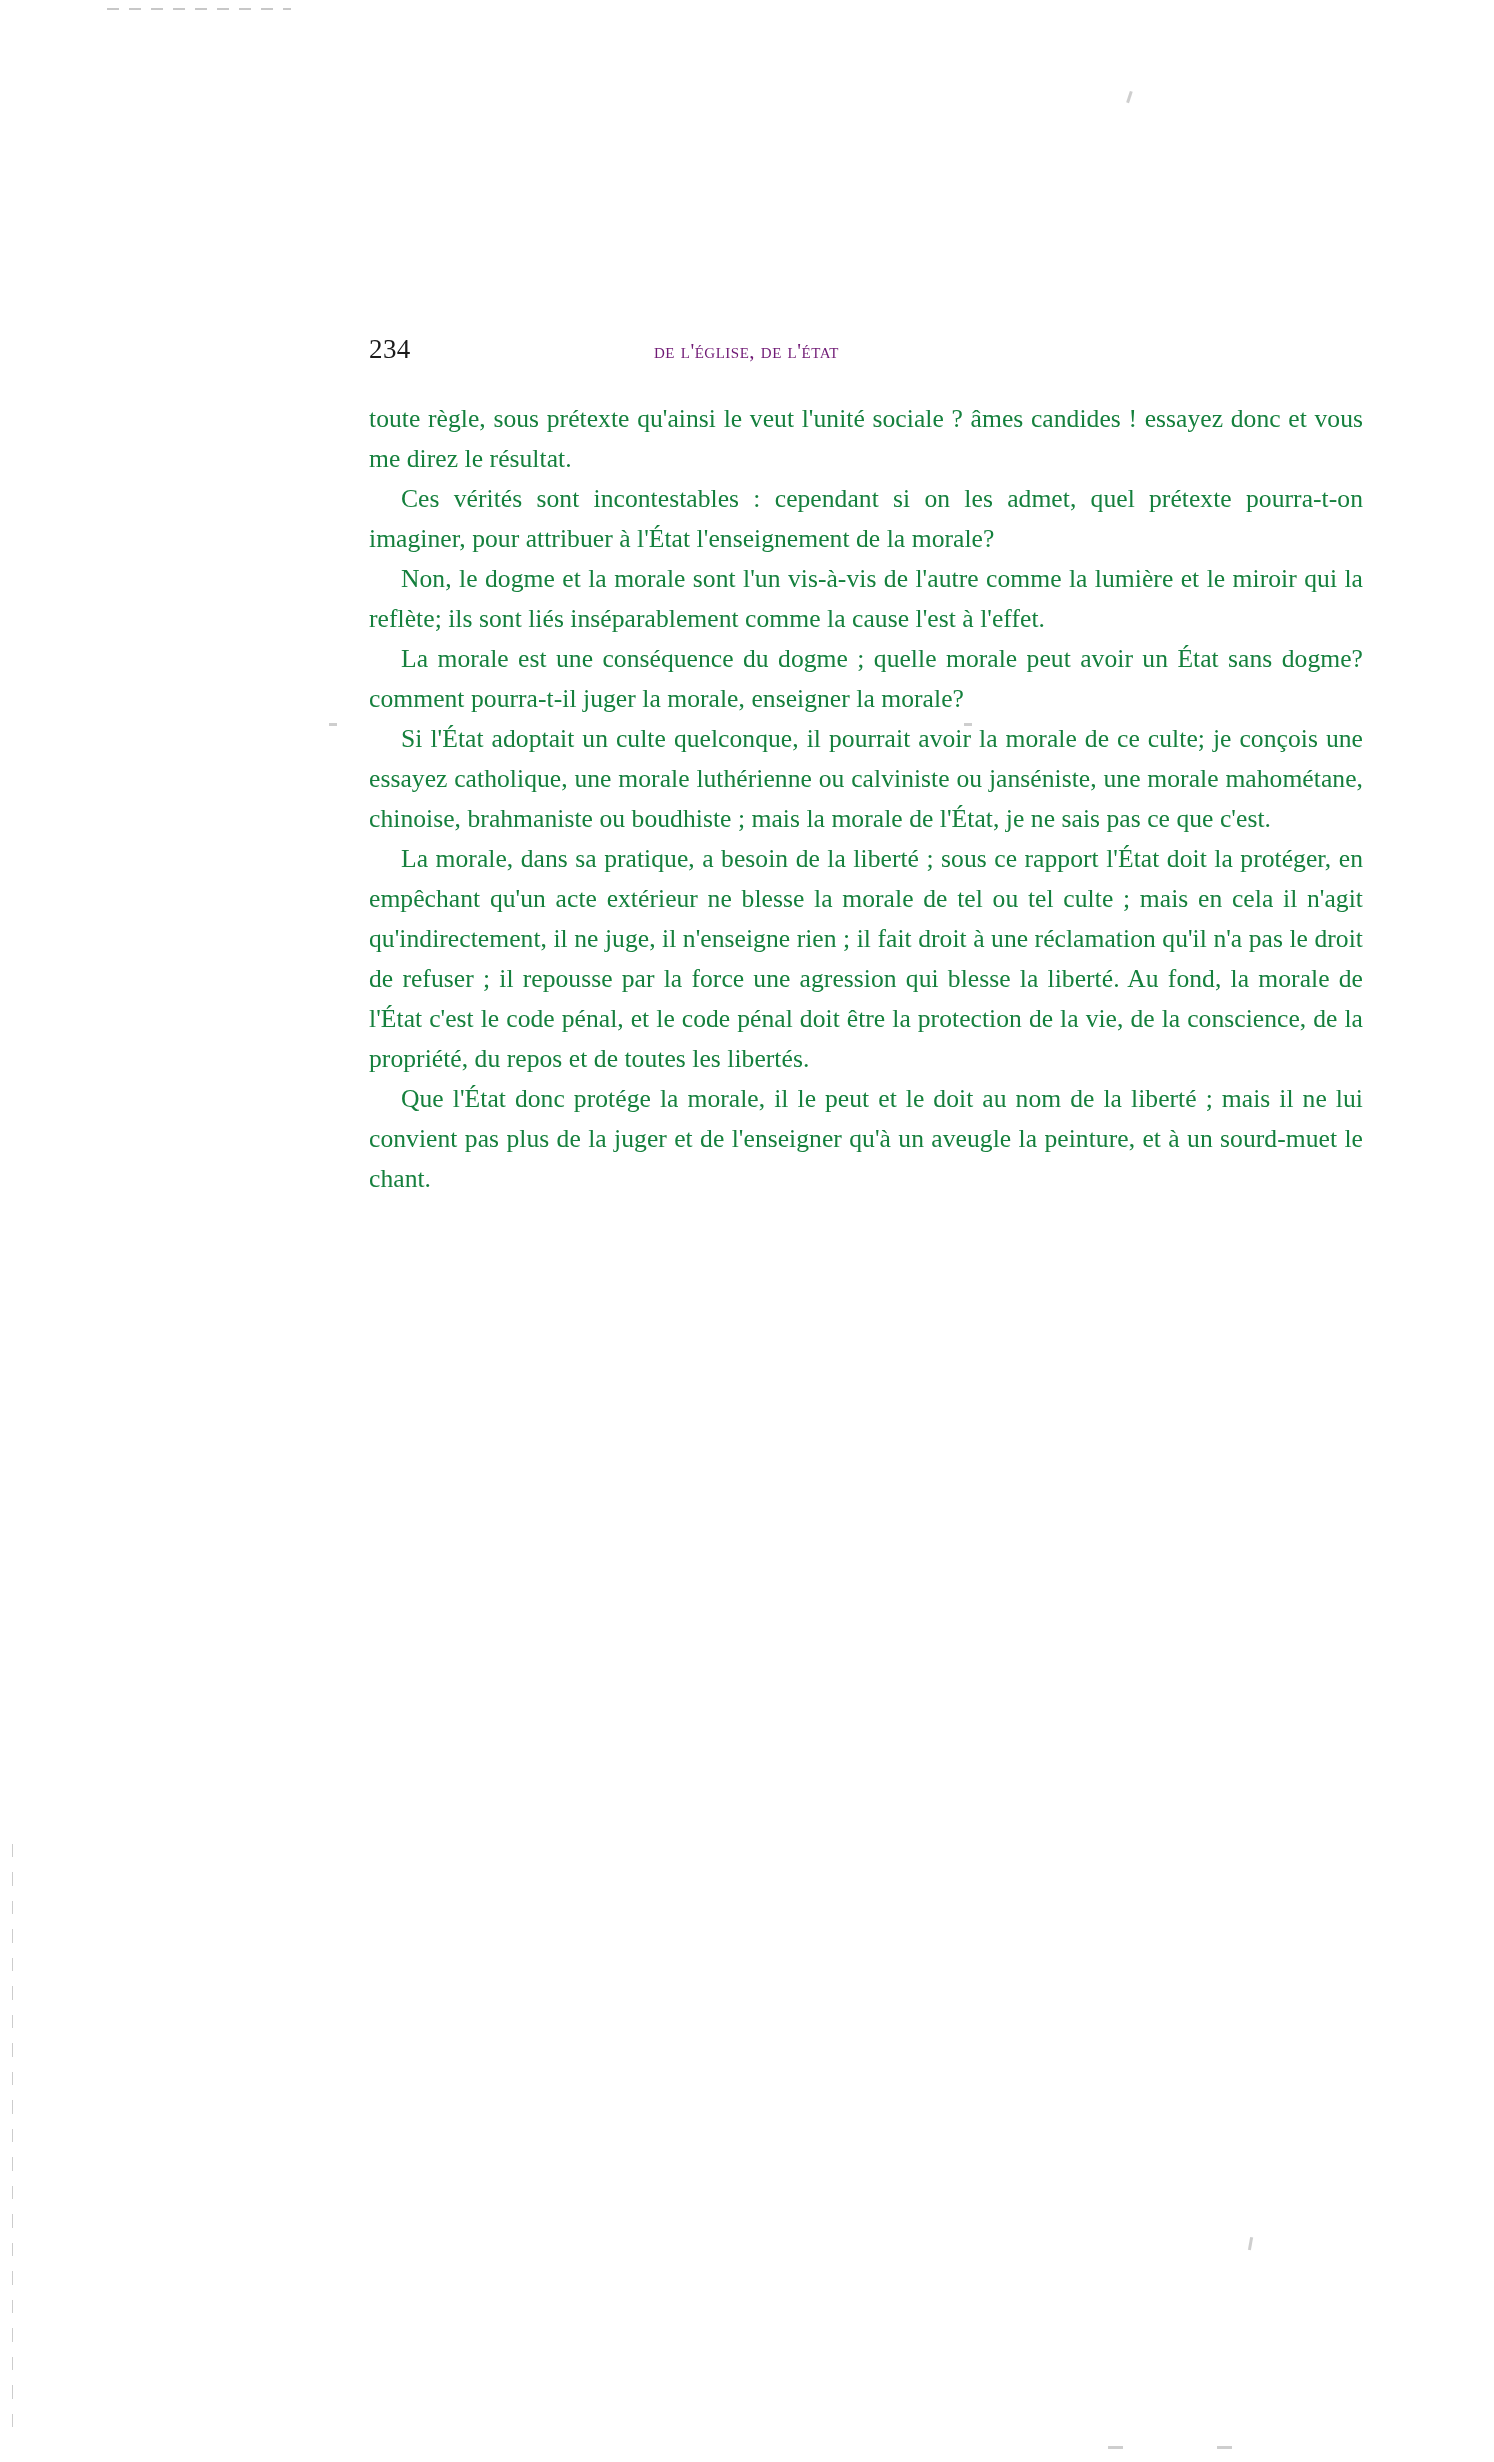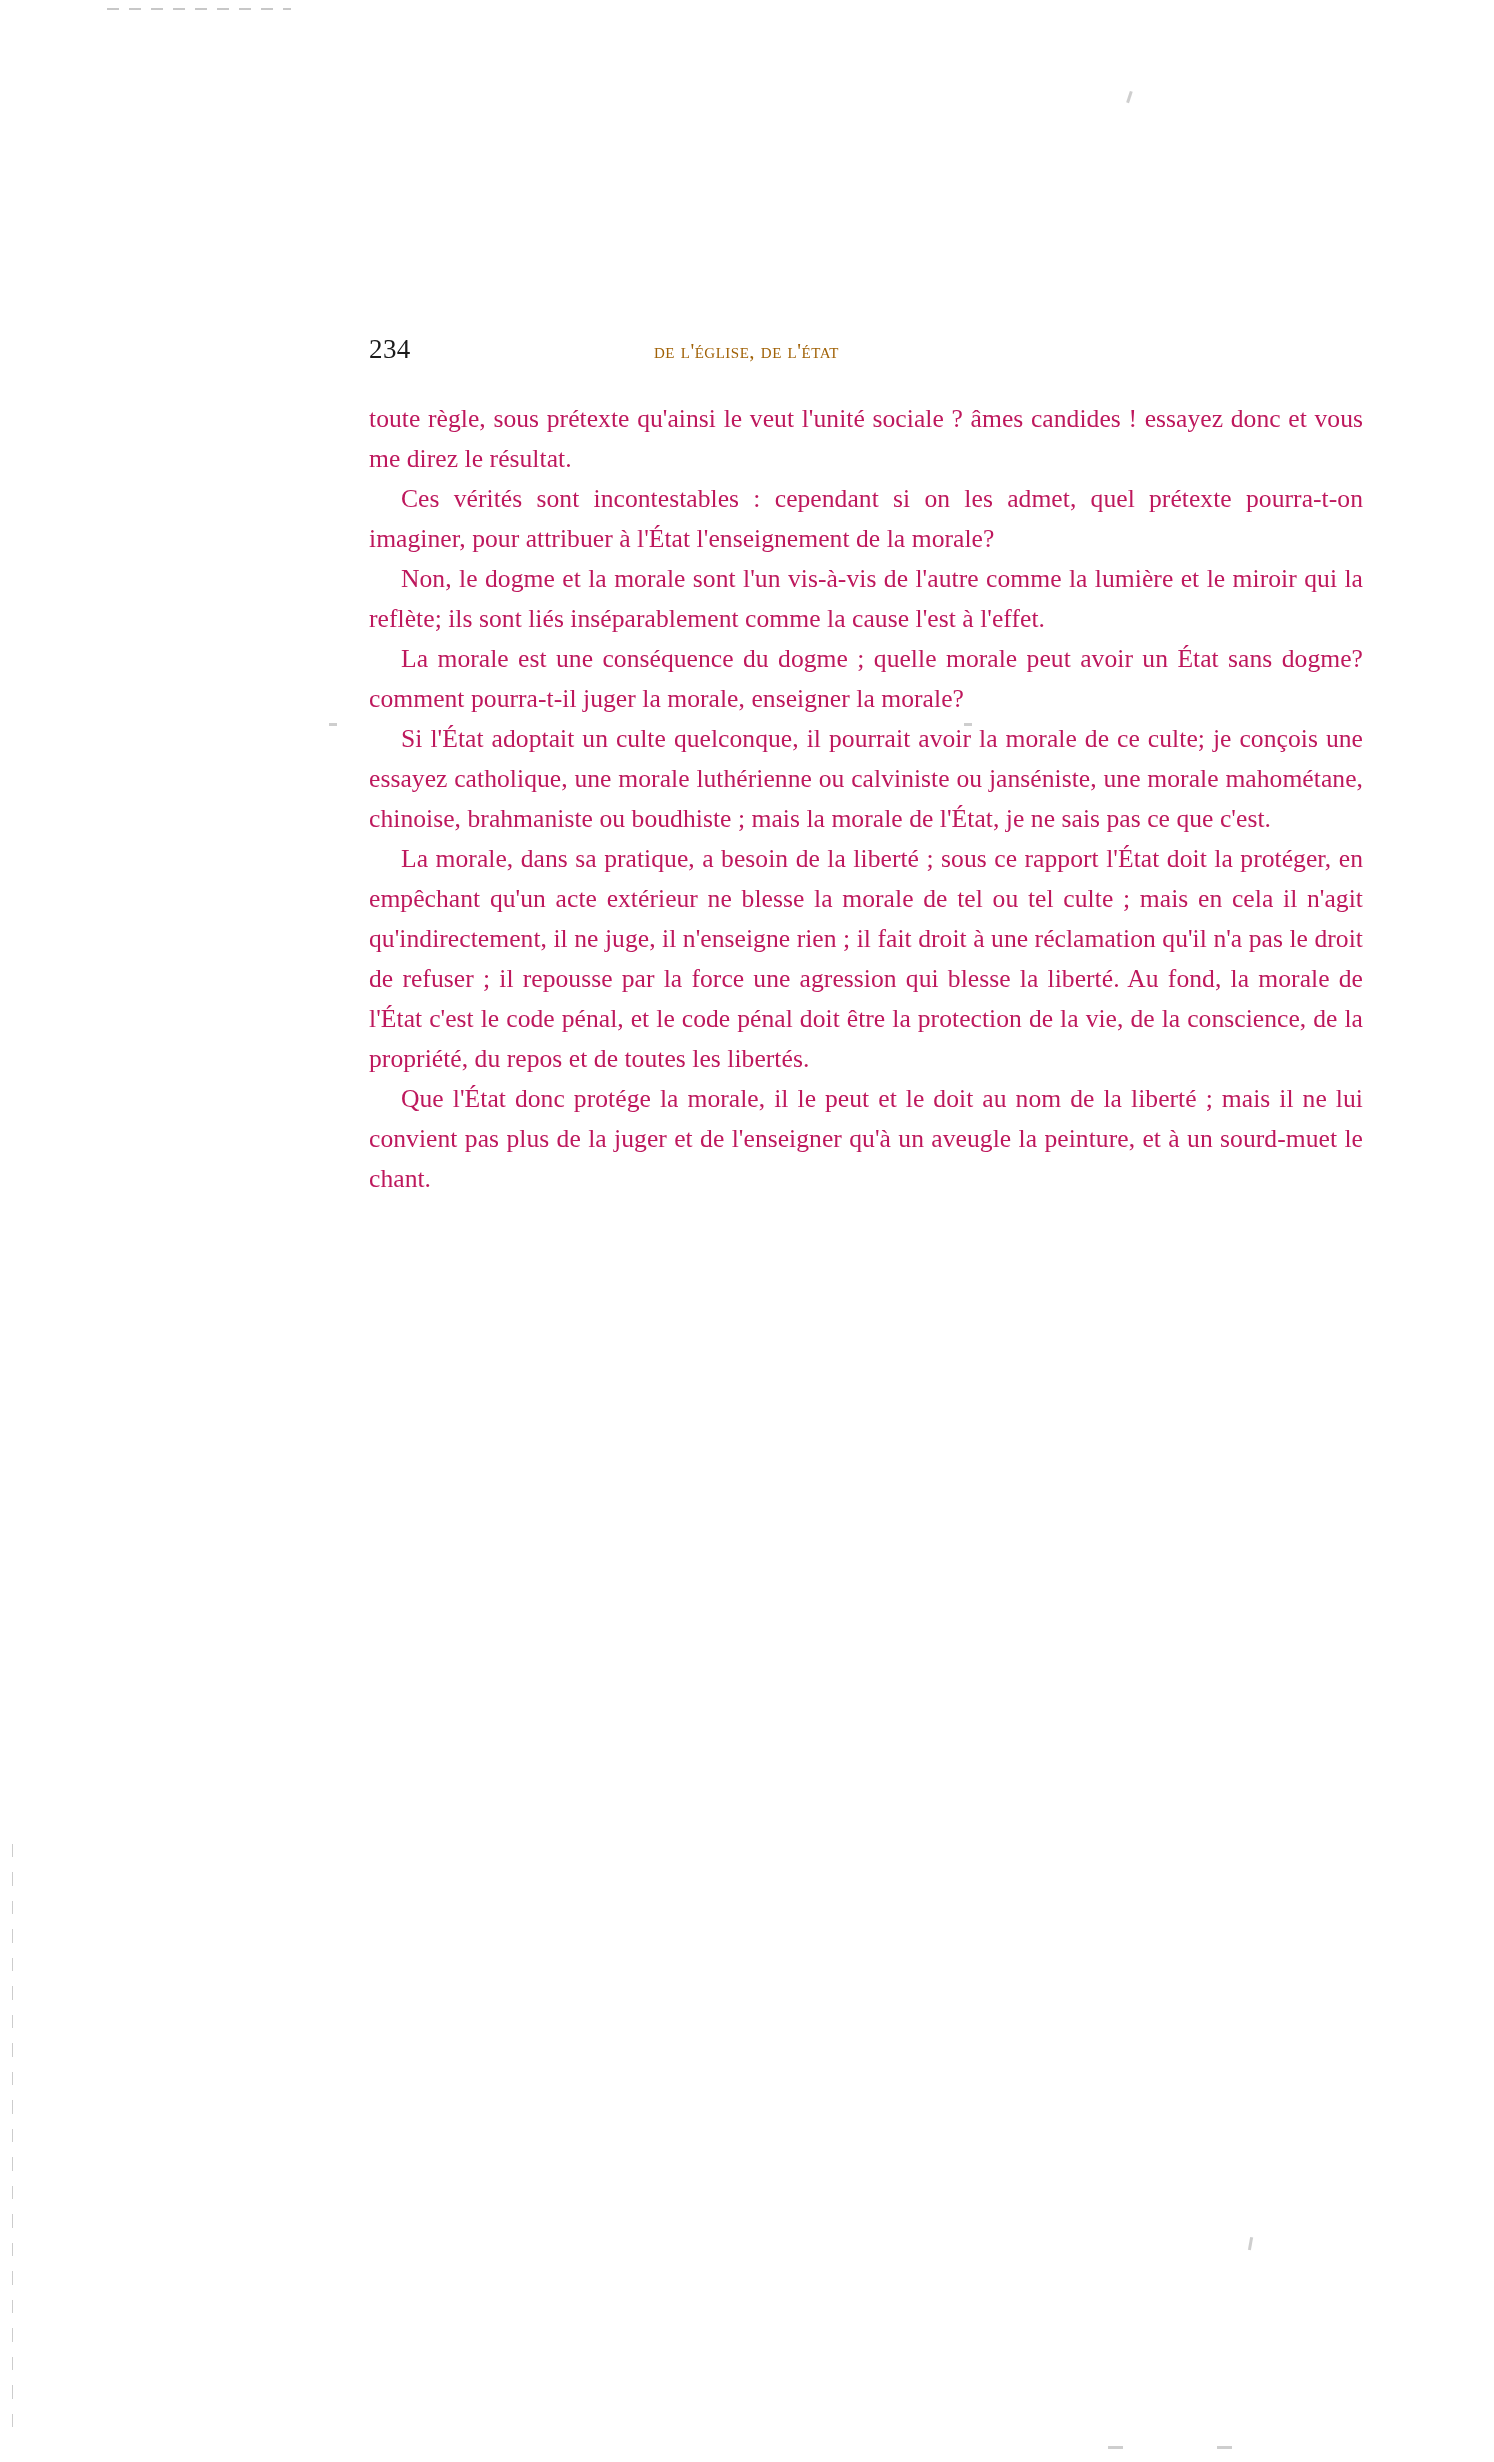--- a/index.html
+++ b/index.html
@@ -72,30 +72,30 @@
     color: #1a1a1a;
   }
   .running-title {
     position: absolute;
     left: 285px;
     top: 5px;
     font-size: 21px;
     letter-spacing: 0.5px;
     font-variant: small-caps;
     text-transform: lowercase;
-    color: #a16207;
+    color: #701a75;
   }
 
   .body-text p {
     margin: 0;
     font-size: 25.6px;
     line-height: 40px;
     text-align: justify;
     text-justify: inter-word;
-    color: #be185d;
+    color: #15803d;
     letter-spacing: 0.04px;
   }
   .body-text p.indent {
     text-indent: 32px;
   }
   .body-text p.noindent {
     text-indent: 0;
   }
   .body-text p.lastline-left {
     text-align-last: left;

